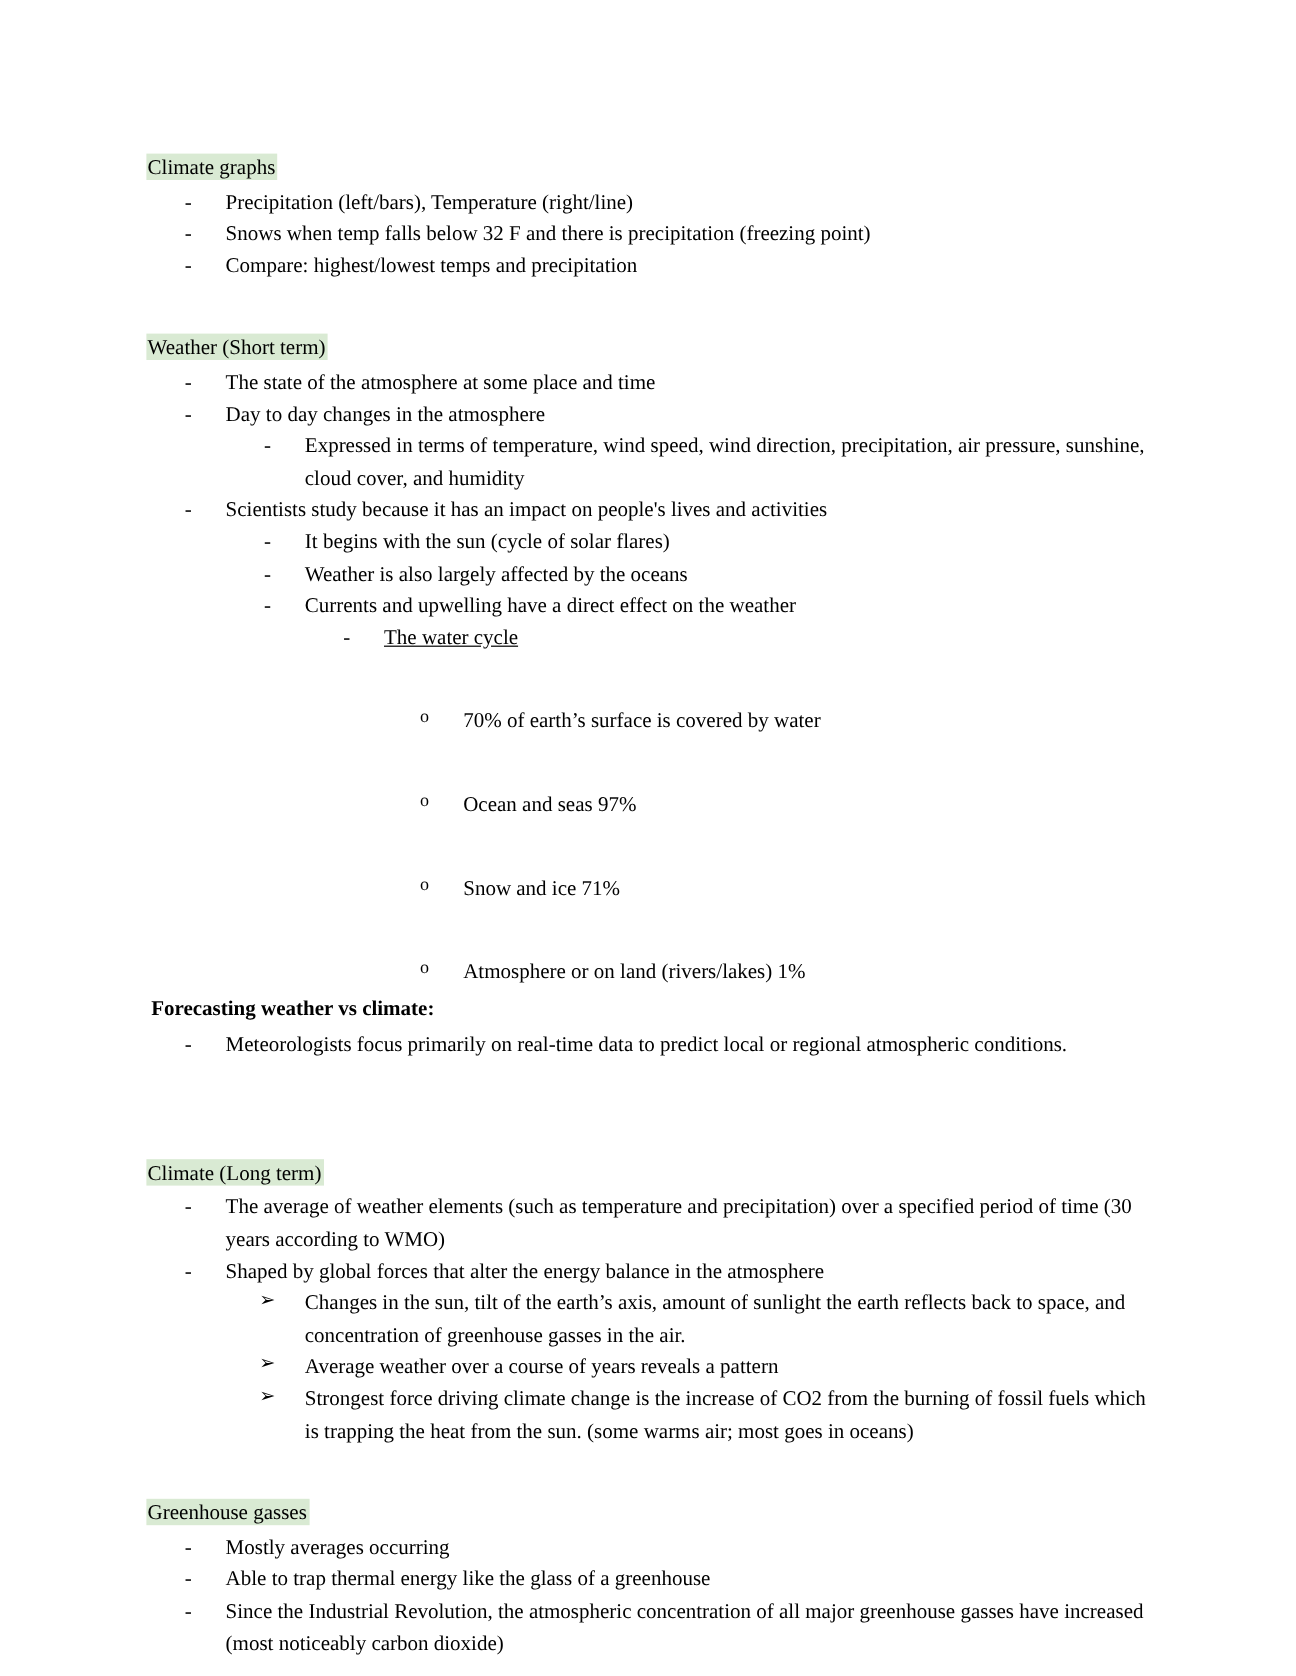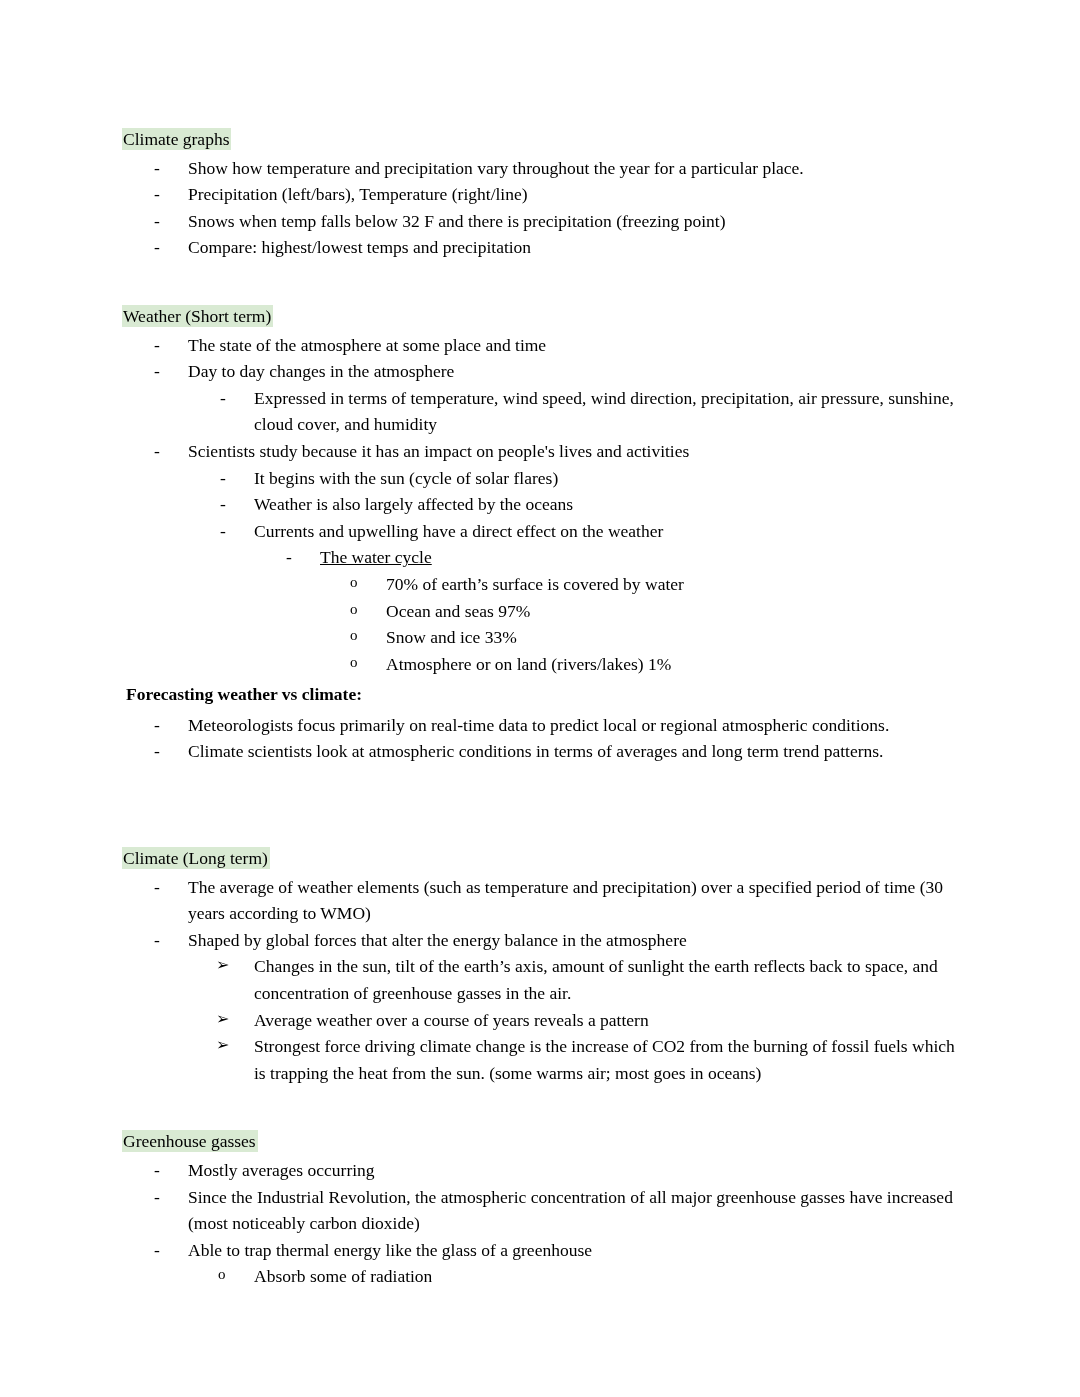--- a/index.html
+++ b/index.html
@@ -63,20 +63,21 @@
   }
   .lvl2 > li::before {
     content: "-";
     position: absolute;
     left: 32px;
     top: 0;
   }
   
   .lvl3 > li {
     padding-left: 66px;
+    margin-top: 43px;
   }
   .lvl3 > li::before {
     content: "o";
     position: absolute;
     left: 30px;
     top: 0;
     font-size: 15px;
   }
   
   .arrow > li {
@@ -97,21 +98,20 @@
   .gap-lg { height: 58px; }
 </style>
 </head>
 <body>
 
 <div class="page">
 
   <div class="sec">
     <p class="heading"><span class="hl">Climate graphs</span></p>
     <ul class="lvl1">
-      <li>Show how temperature and precipitation vary throughout the year for a particular place.</li>
       <li>Precipitation (left/bars), Temperature (right/line)</li>
       <li>Snows when temp falls below 32 F and there is precipitation (freezing point)</li>
       <li>Compare: highest/lowest temps and precipitation</li>
     </ul>
   </div>
 
   <div class="gap-md"></div>
 
   <div class="sec">
     <p class="heading"><span class="hl">Weather (Short term)</span></p>
@@ -129,30 +129,29 @@
       <li>It begins with the sun (cycle of solar flares)</li>
       <li>Weather is also largely affected by the oceans</li>
       <li>Currents and upwelling have a direct effect on the weather</li>
     </ul>
     <ul class="lvl2" style="margin-left:132px">
       <li><span class="underline">The water cycle</span></li>
     </ul>
     <ul class="lvl3" style="margin-left:198px">
       <li>70% of earth’s surface is covered by water</li>
       <li>Ocean and seas 97%</li>
-      <li>Snow and ice 33%</li>
+      <li>Snow and ice 71%</li>
       <li>Atmosphere or on land (rivers/lakes) 1%</li>
     </ul>
   </div>
 
   <div class="sec">
     <p class="bold-head">Forecasting weather vs climate:</p>
     <ul class="lvl1">
       <li>Meteorologists focus primarily on real-time data to predict local or regional atmospheric conditions.</li>
-      <li>Climate scientists look at atmospheric conditions in terms of averages and long term trend patterns.</li>
     </ul>
   </div>
 
   <div class="gap-lg"></div>
   <div class="gap-sm"></div>
 
   <div class="sec">
     <p class="heading"><span class="hl">Climate (Long term)</span></p>
     <ul class="lvl1">
       <li>The average of weather elements (such as temperature and precipitation) over a specified period of time (30 years according to WMO)</li>
@@ -164,21 +163,21 @@
       <li>Strongest force driving climate change is the increase of CO2 from the burning of fossil fuels which is trapping the heat from the sun. (some warms air; most goes in oceans)</li>
     </ul>
   </div>
 
   <div class="gap-md"></div>
 
   <div class="sec">
     <p class="heading"><span class="hl">Greenhouse gasses</span></p>
     <ul class="lvl1">
       <li>Mostly averages occurring</li>
+      <li>Able to trap thermal energy like the glass of a greenhouse</li>
       <li>Since the Industrial Revolution, the atmospheric concentration of all major greenhouse gasses have increased (most noticeably carbon dioxide)</li>
-      <li>Able to trap thermal energy like the glass of a greenhouse</li>
     </ul>
     <ul class="lvl3" style="margin-left:66px">
       <li>Absorb some of radiation</li>
     </ul>
   </div>
 
 </div>
 
 </body></html>

